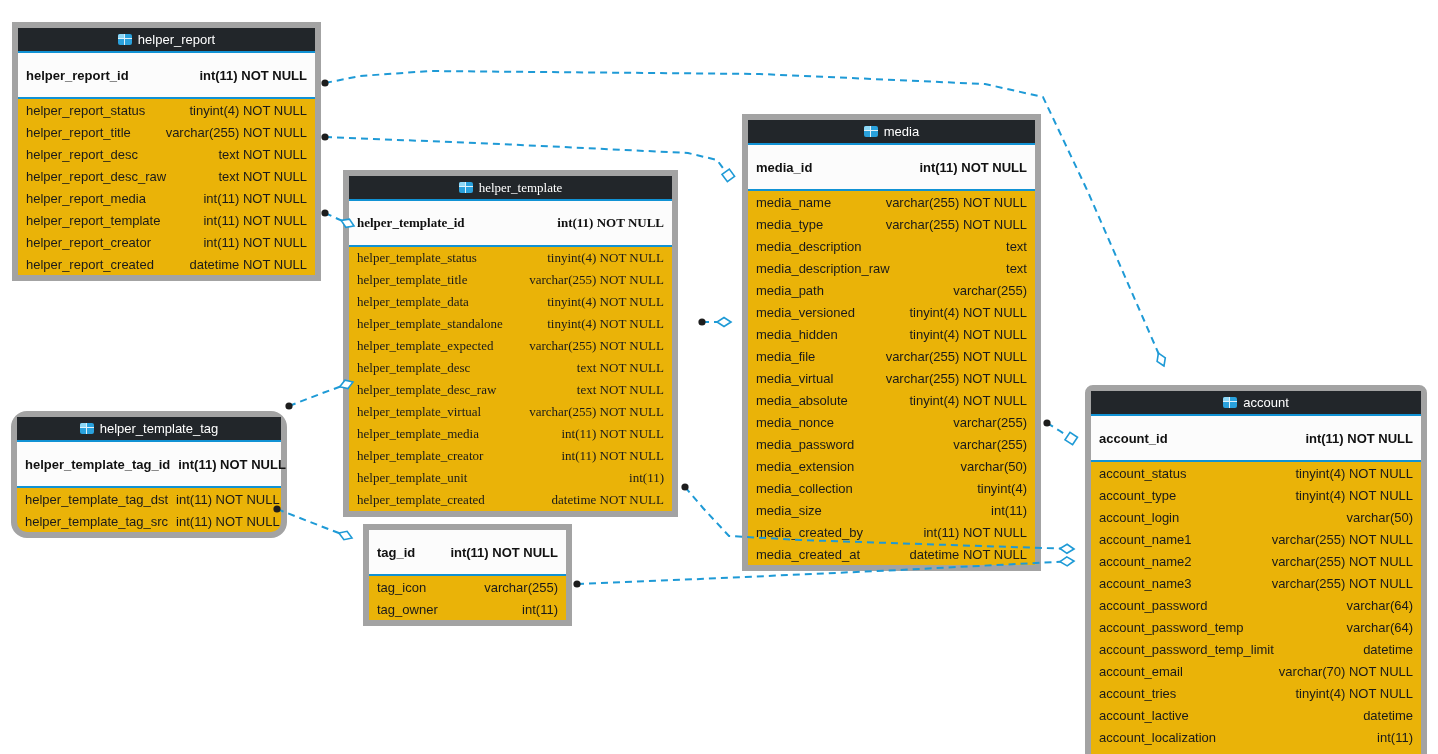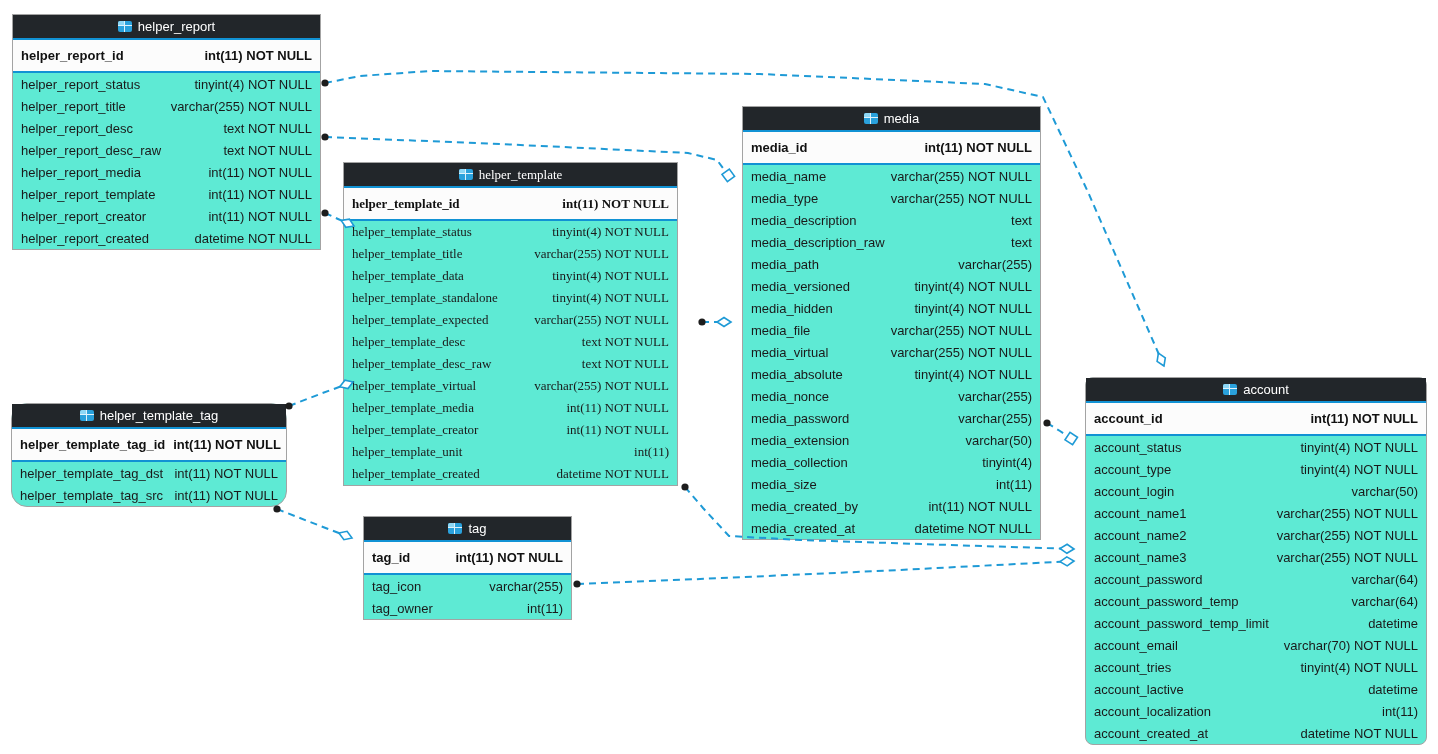--- a/index.html
+++ b/index.html
@@ -17,24 +17,25 @@
   }
   #connector-layer {
     position: absolute;
     left: 0; top: 0;
     width: 1438px; height: 754px;
     z-index: 5;
     pointer-events: none;
   }
   .db-table {
     position: absolute;
-    border: 1px solid #a3a3a3;
-    background: #5eead4;
+    border: 6px solid #a3a3a3;
+    background: #eab308;
     z-index: 1;
     box-sizing: border-box;
+    margin-top: 8px;
   }
   .db-table-header {
     background: #22262a;
     color: #ffffff;
     height: 23px;
     line-height: 23px;
     font-size: 13px;
     text-align: center;
     display: flex;
     align-items: center;
@@ -71,21 +72,21 @@
     justify-content: space-between;
     align-items: center;
     gap: 8px;
     padding: 0 8px;
     height: 22px;
     font-size: 13px;
     color: #1a1a1a;
     white-space: nowrap;
   }
   .pk-section .field-row {
-    height: 31px;
+    height: 44px;
     font-weight: bold;
     color: #111111;
   }
   .col-name { text-align: left; }
   .col-type { text-align: right; flex: 1 1 auto; }
 </style>
 </head>
 <body>
 
 <div id="canvas">
@@ -254,28 +255,20 @@
           <span class="col-name">helper_template_tag_dst</span>
           <span class="col-type">int(11) NOT NULL</span>
         </div>
         <div class="field-row">
           <span class="col-name">helper_template_tag_src</span>
           <span class="col-type">int(11) NOT NULL</span>
         </div>
       </div>
     </div>
     <div class="db-table" style="left: 363px; top: 516px; width: 209px;">
-      <div class="db-table-header">
-        <span class="tbl-icon">
-          <i class="c"></i>
-          <i class="h"></i>
-          <i class="v"></i>
-        </span>
-        <span>tag</span>
-      </div>
       <div class="pk-section">
         <div class="field-row">
           <span class="col-name">tag_id</span>
           <span class="col-type">int(11) NOT NULL</span>
         </div>
       </div>
       <div>
         <div class="field-row">
           <span class="col-name">tag_icon</span>
           <span class="col-type">varchar(255)</span>

